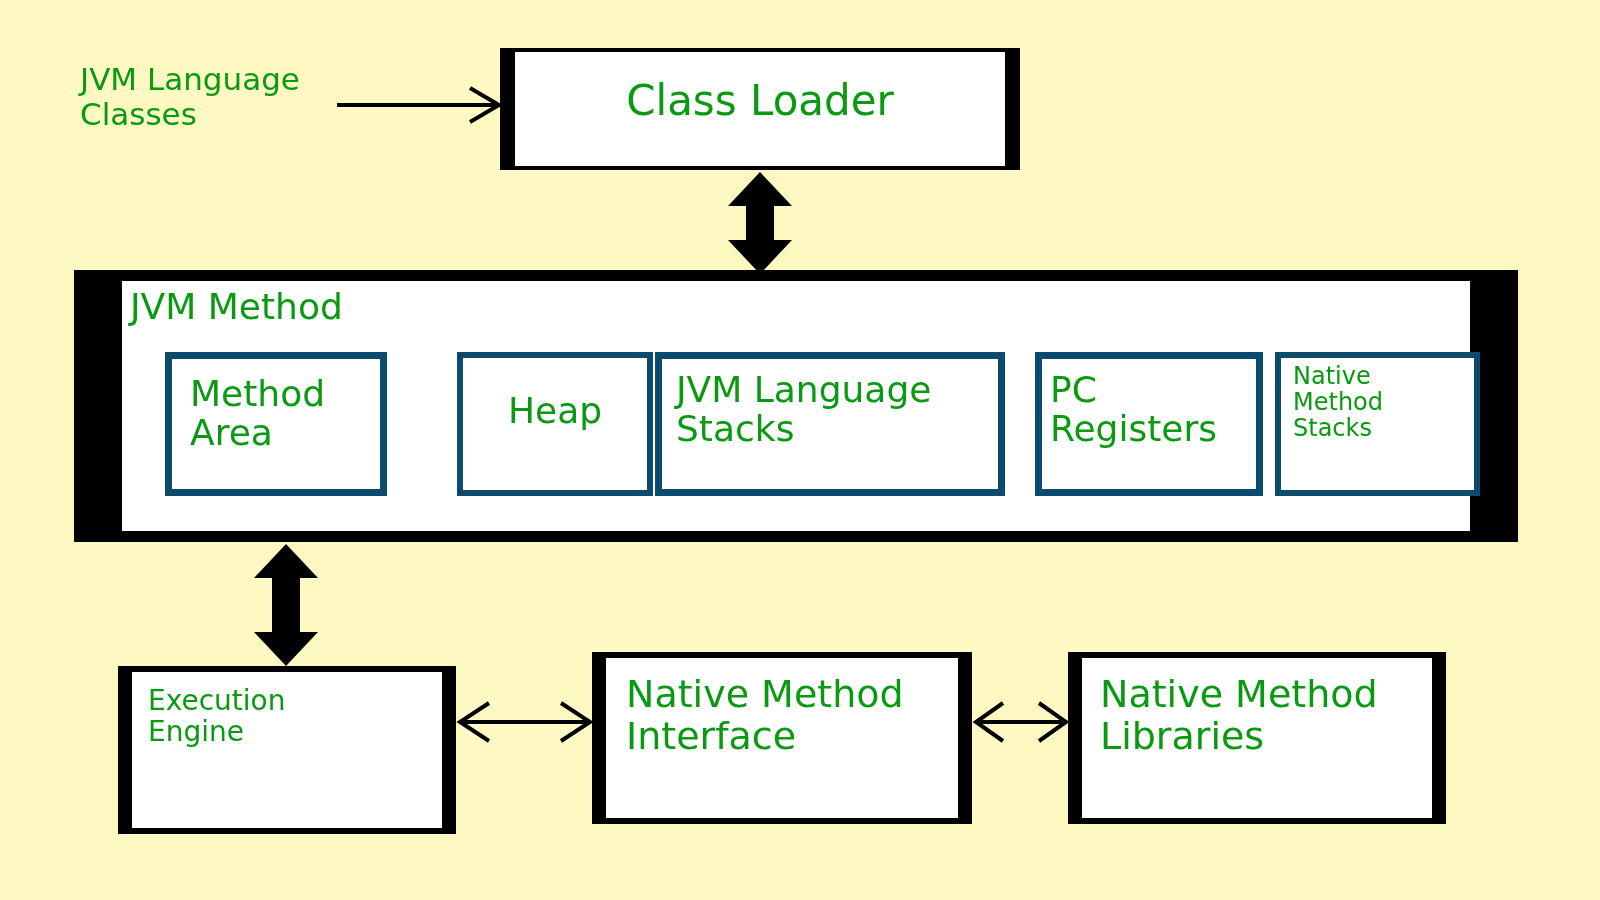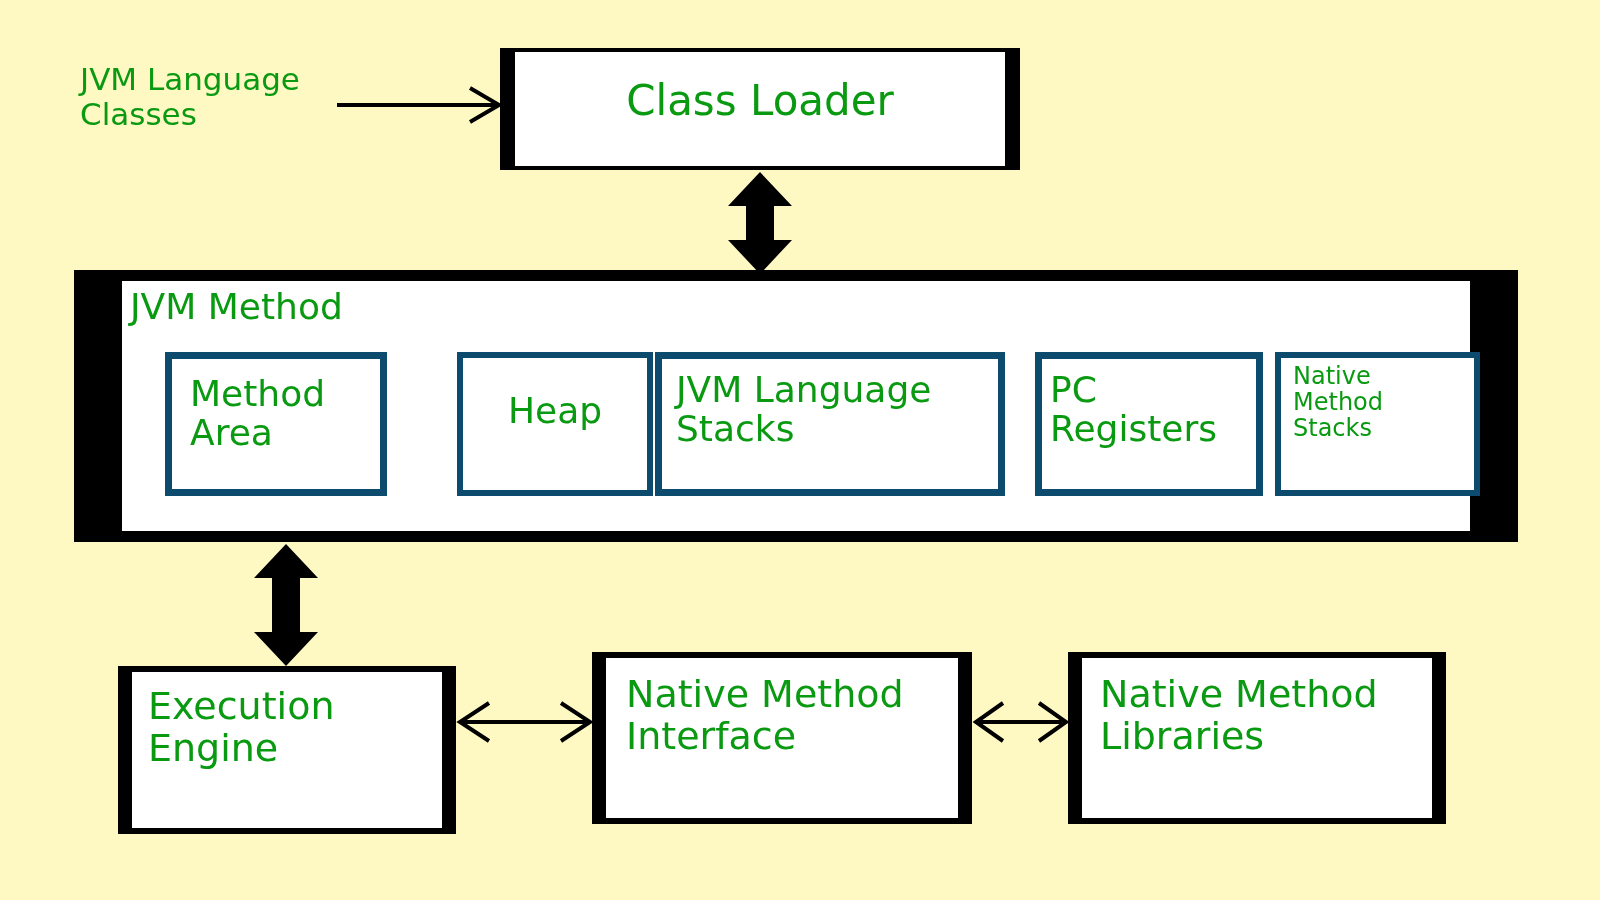--- a/index.html
+++ b/index.html
@@ -124,21 +124,21 @@
   #execution-engine {
     left: 118px;
     top: 666px;
     width: 338px;
     height: 168px;
     border-top: 6px solid #000;
     border-bottom: 6px solid #000;
     border-left: 14px solid #000;
     border-right: 14px solid #000;
   }
-  #execution-engine .node-text { left: 16px; top: 14px; font-size: 38px; }
+  #execution-engine .node-text { left: 16px; top: 14px; font-size: 28px; }
 
   #native-method-interface {
     left: 592px;
     top: 652px;
     width: 380px;
     height: 172px;
     border-top: 6px solid #000;
     border-bottom: 6px solid #000;
     border-left: 14px solid #000;
     border-right: 14px solid #000;

